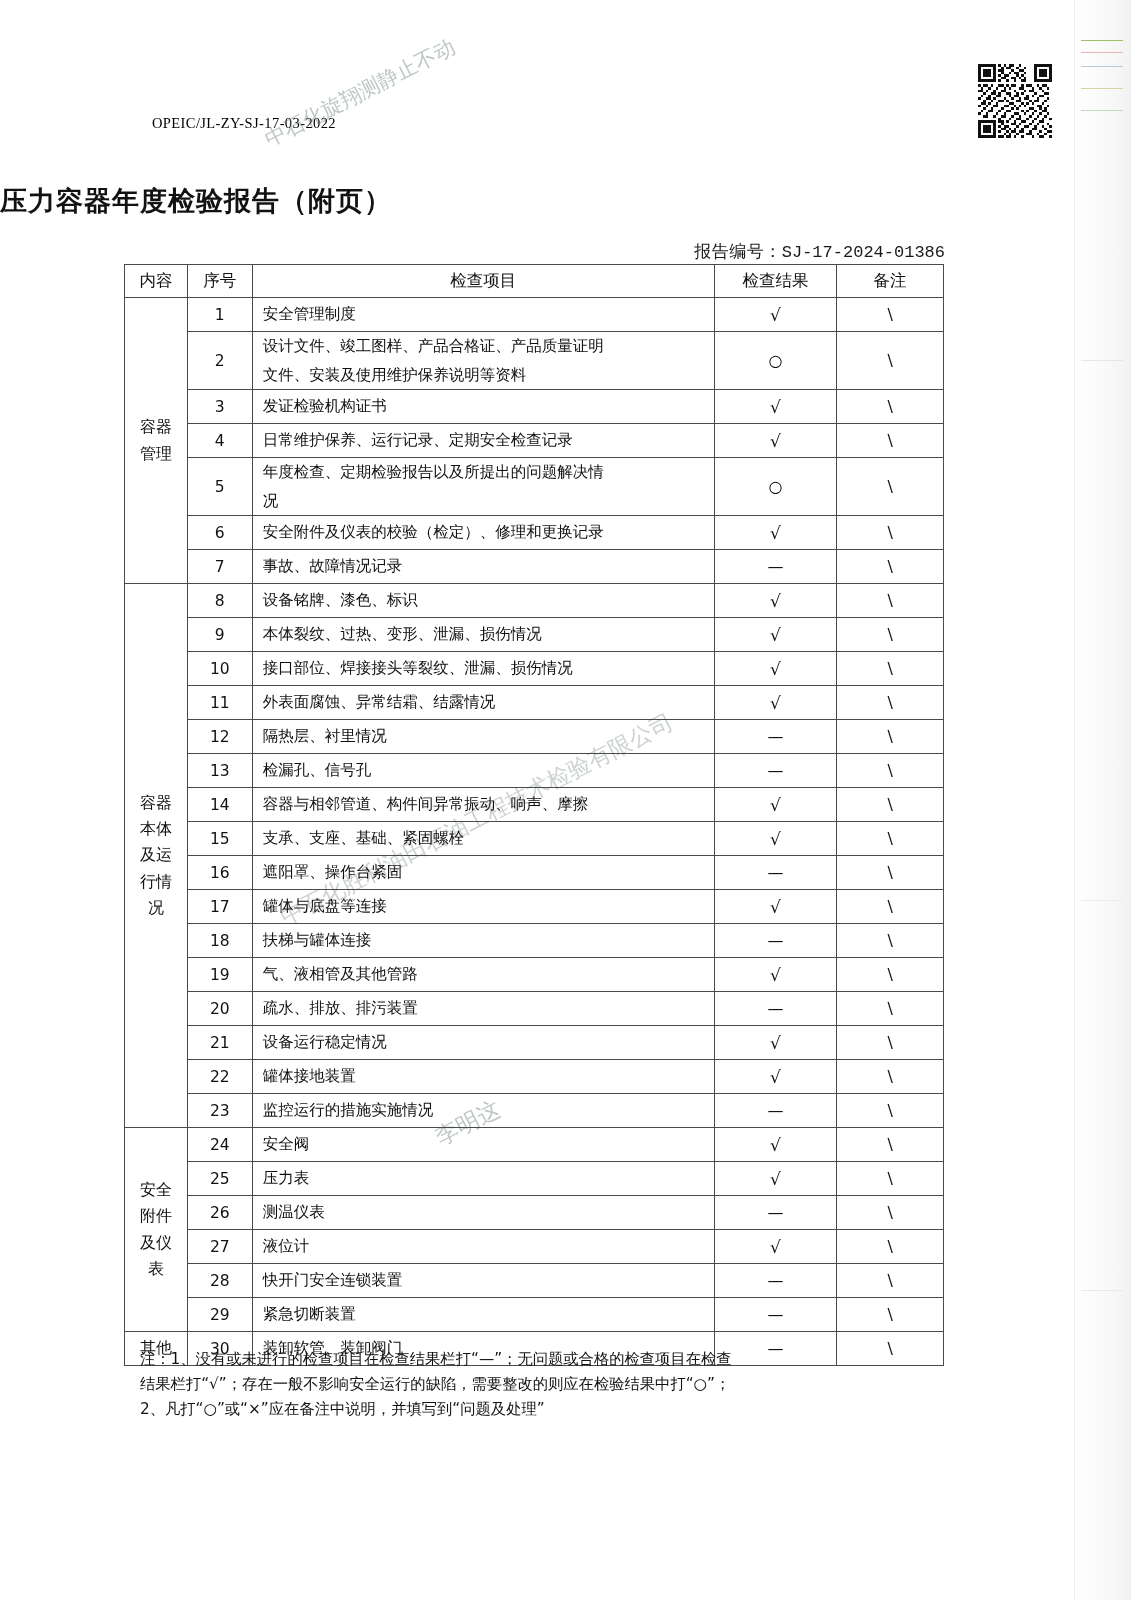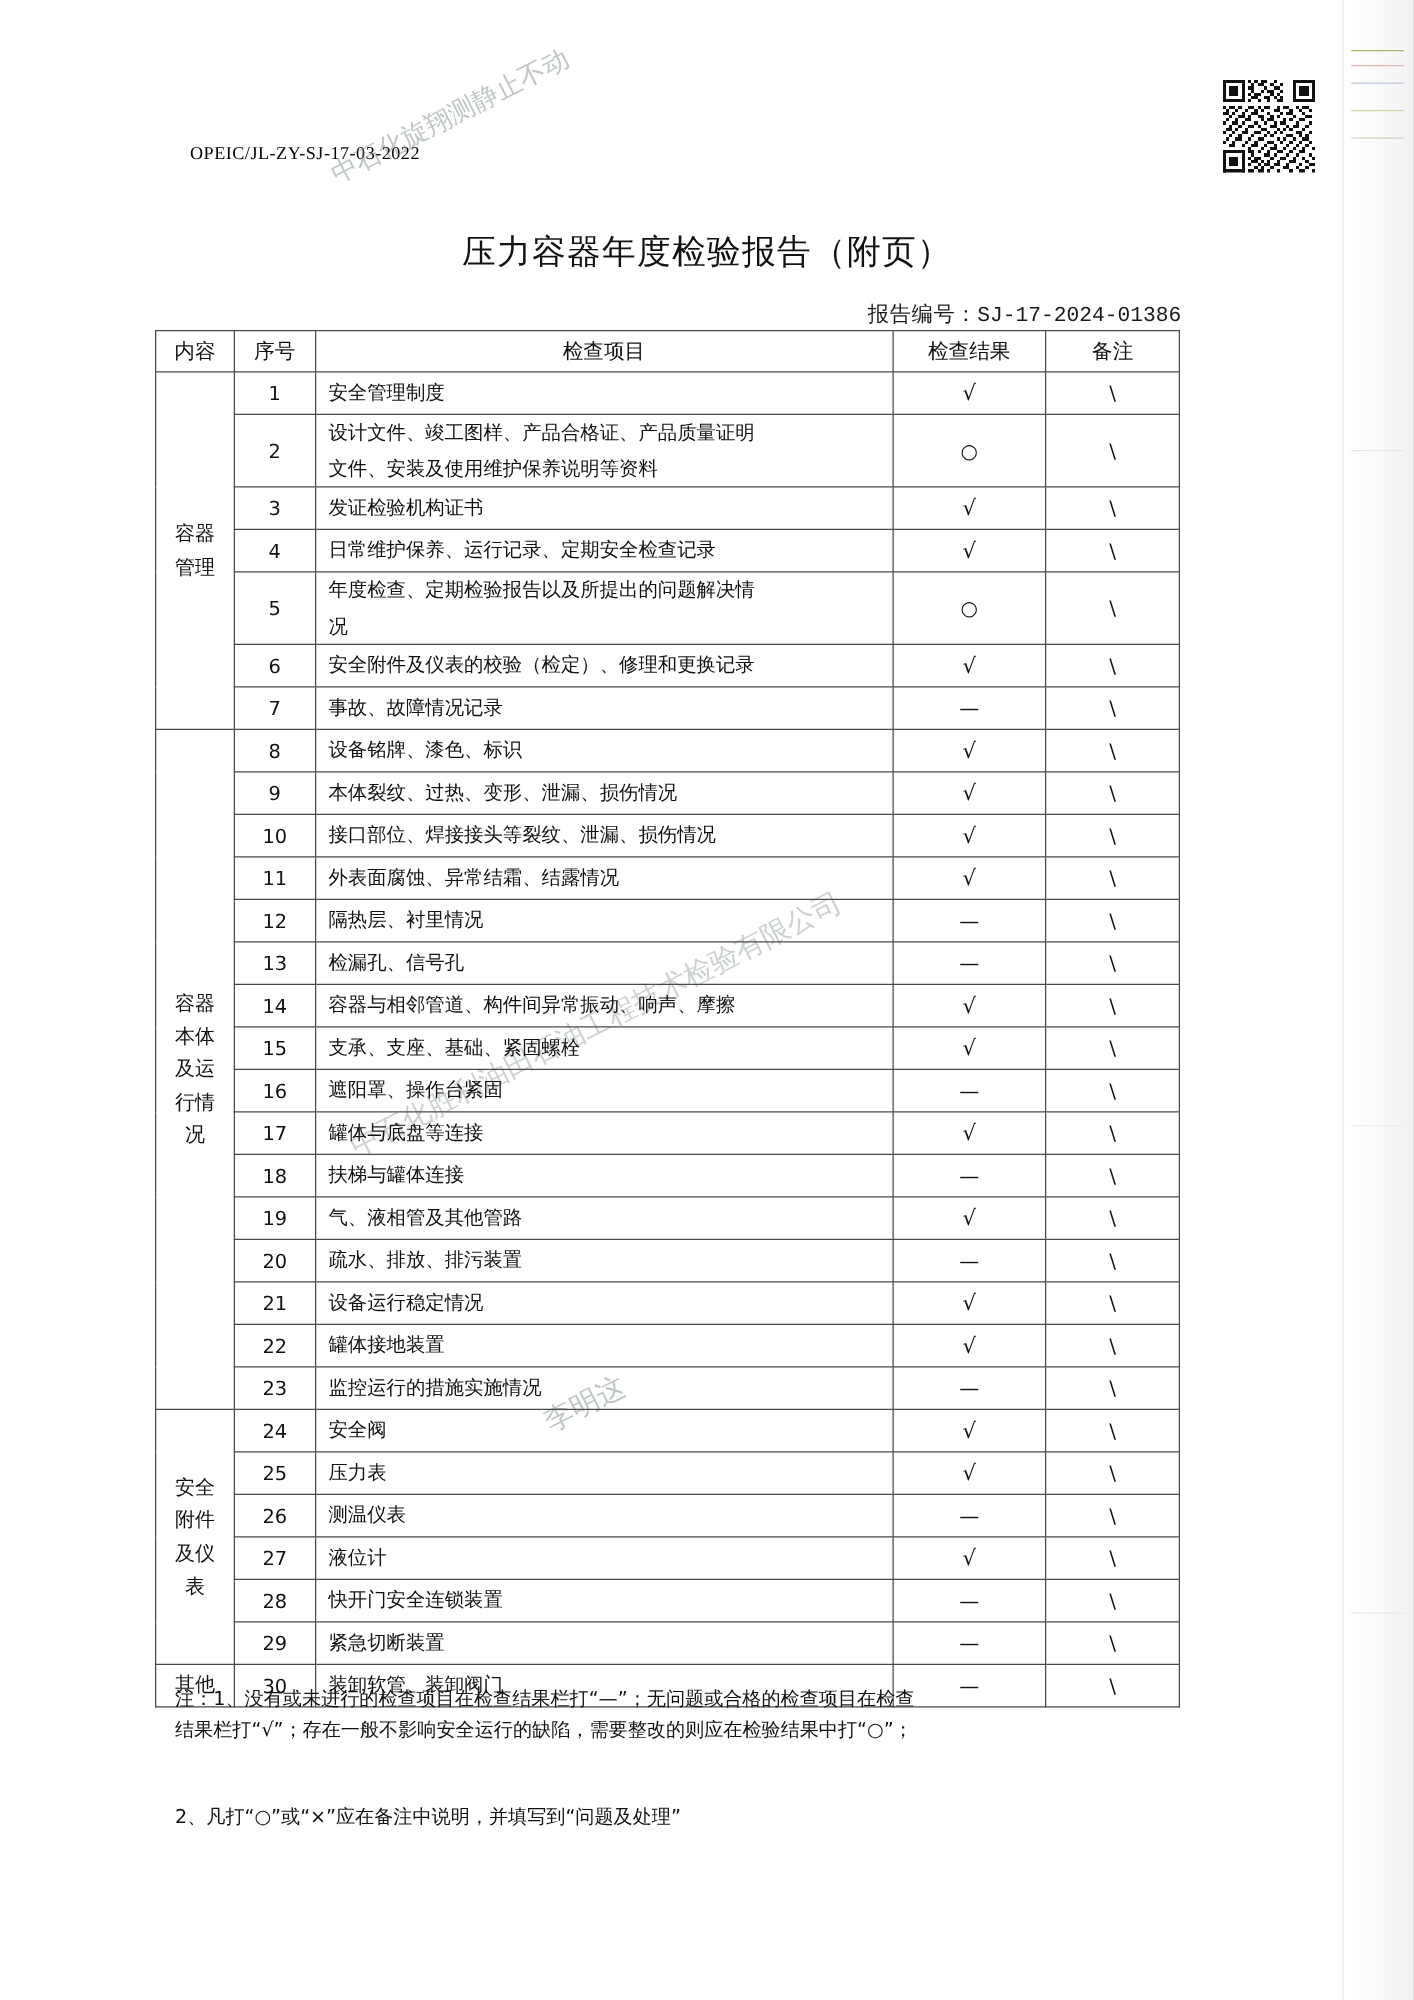--- a/index.html
+++ b/index.html
@@ -46,23 +46,23 @@
     right: 79px;
     top: 64px;
     width: 74px;
     height: 74px;
   }
 
   .title {
     position: absolute;
     left: 0; right: 0;
     top: 183px;
-    text-align: center;
+    text-align: left;
     font-family: "DejaVu Sans", sans-serif;
-    font-weight: normal;
+    font-weight: bold;
     font-size: 27px;
     letter-spacing: 1px;
     color: #121212;
   }
 
   .report-no {
     position: absolute;
     right: 186px;
     top: 240px;
     font-size: 17px;
@@ -123,21 +123,21 @@
     position: absolute;
     left: 140px;
     top: 1347px;
     width: 800px;
     font-family: "DejaVu Sans", sans-serif;
     font-size: 15.3px;
     line-height: 1.62;
     color: #111;
   }
   .notes p { margin: 0; }
-  .notes .indent { text-indent: 0; margin-top: 44px; }
+  .notes .indent { text-indent: 0; }
 
   .footer {
     position: absolute;
     left: 0; right: 0;
     top: 1497px;
     text-align: center;
     font-family: "DejaVu Sans", sans-serif;
     font-size: 17px;
     letter-spacing: 2px;
     color: #111;

